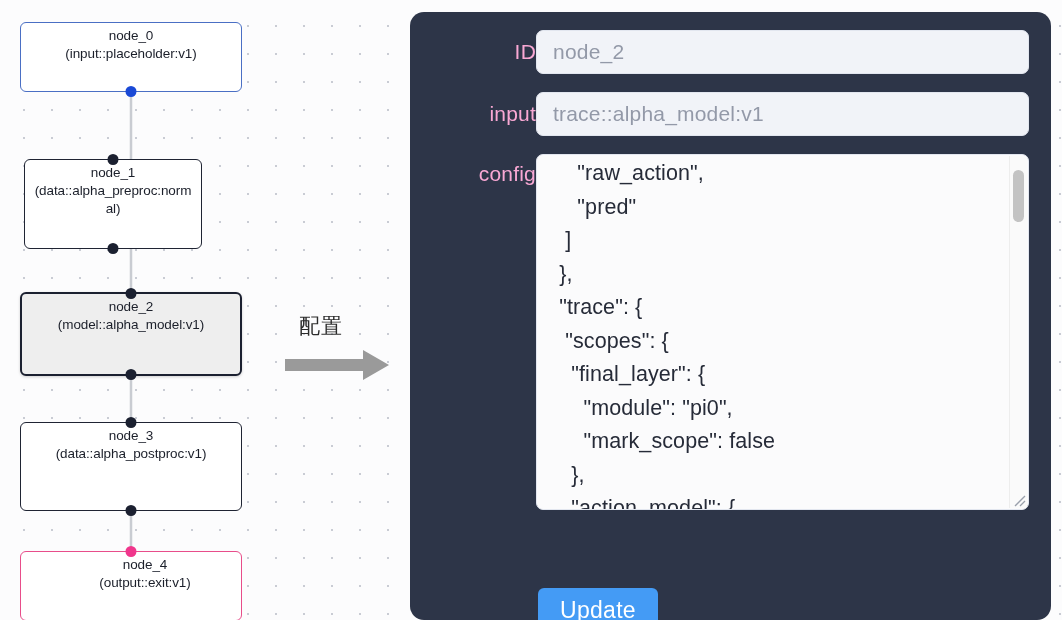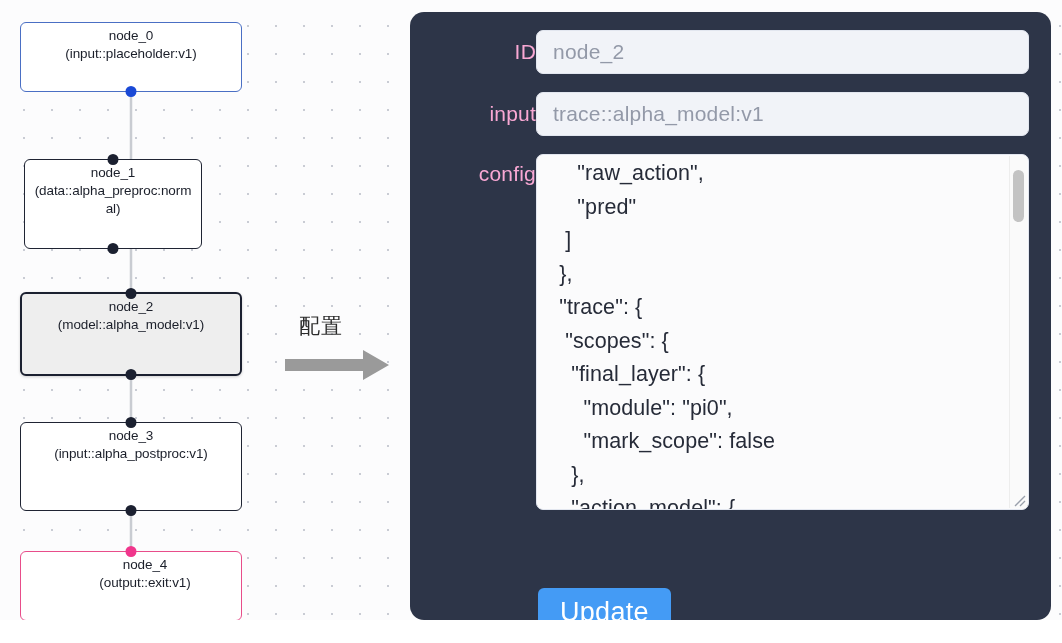--- a/index.html
+++ b/index.html
@@ -203,21 +203,21 @@
     height: 16px;
   }
   .update-btn {
     position: absolute;
     left: 128px;
     top: 576px;
     background: #449bf5;
     color: #ffffff;
     border: none;
     border-radius: 6px;
-    font-size: 27px;
+    font-size: 23px;
     font-family: "Liberation Sans", sans-serif;
     padding: 9px 22px 11px 22px;
     letter-spacing: 0.3px;
     cursor: pointer;
   }
   #bottom-strip {
     position: absolute;
     left: 0;
     top: 620px;
     width: 1062px;
@@ -254,21 +254,21 @@
 
     <div class="node selected" style="left:20px; top:292px; width:222px; height:84px;">
       <span class="label">node_2
 (model::alpha_model:v1)</span>
       <span class="handle top"></span>
       <span class="handle bottom"></span>
     </div>
 
     <div class="node" style="left:20px; top:422px; width:222px; height:89px;">
       <span class="label">node_3
-(input::alpha_postproc:v1)</span>
+(data::alpha_postproc:v1)</span>
       <span class="handle top"></span>
       <span class="handle bottom"></span>
     </div>
 
     <div class="node output-node" style="left:20px; top:551px; width:222px; height:70px;">
       <span class="label">node_4
 (output::exit:v1)</span>
       <span class="handle top pink"></span>
     </div>
 

